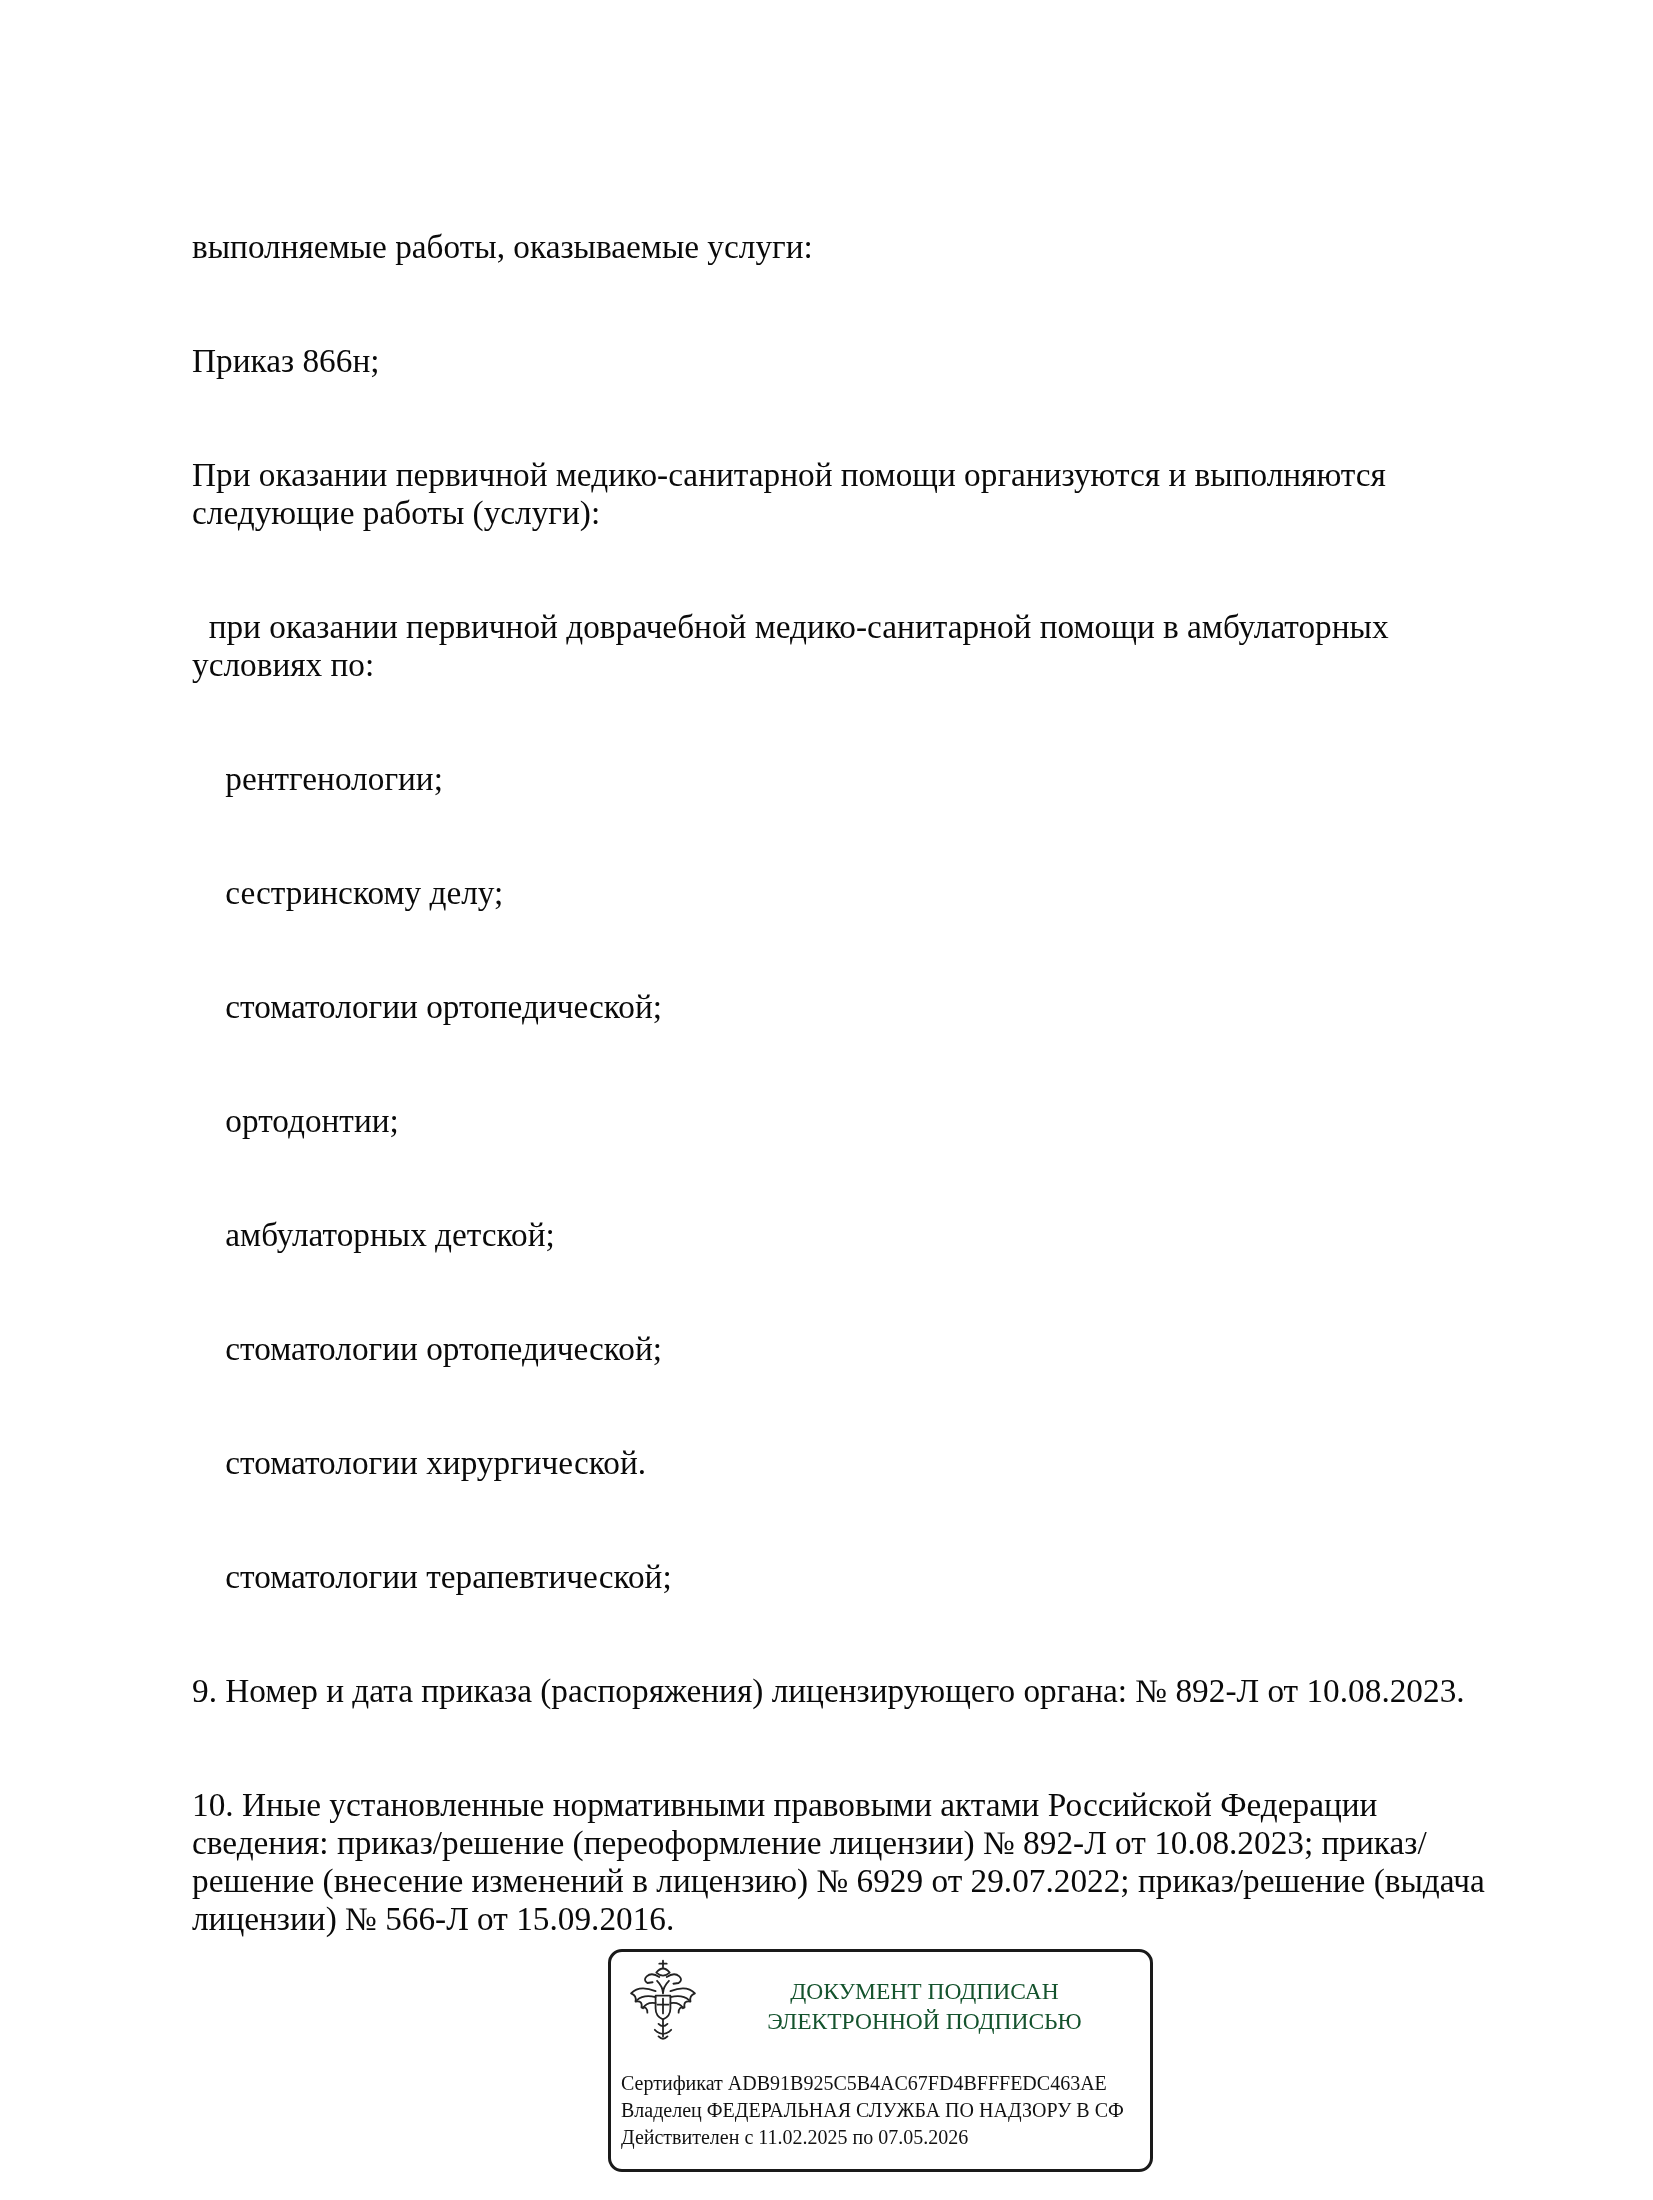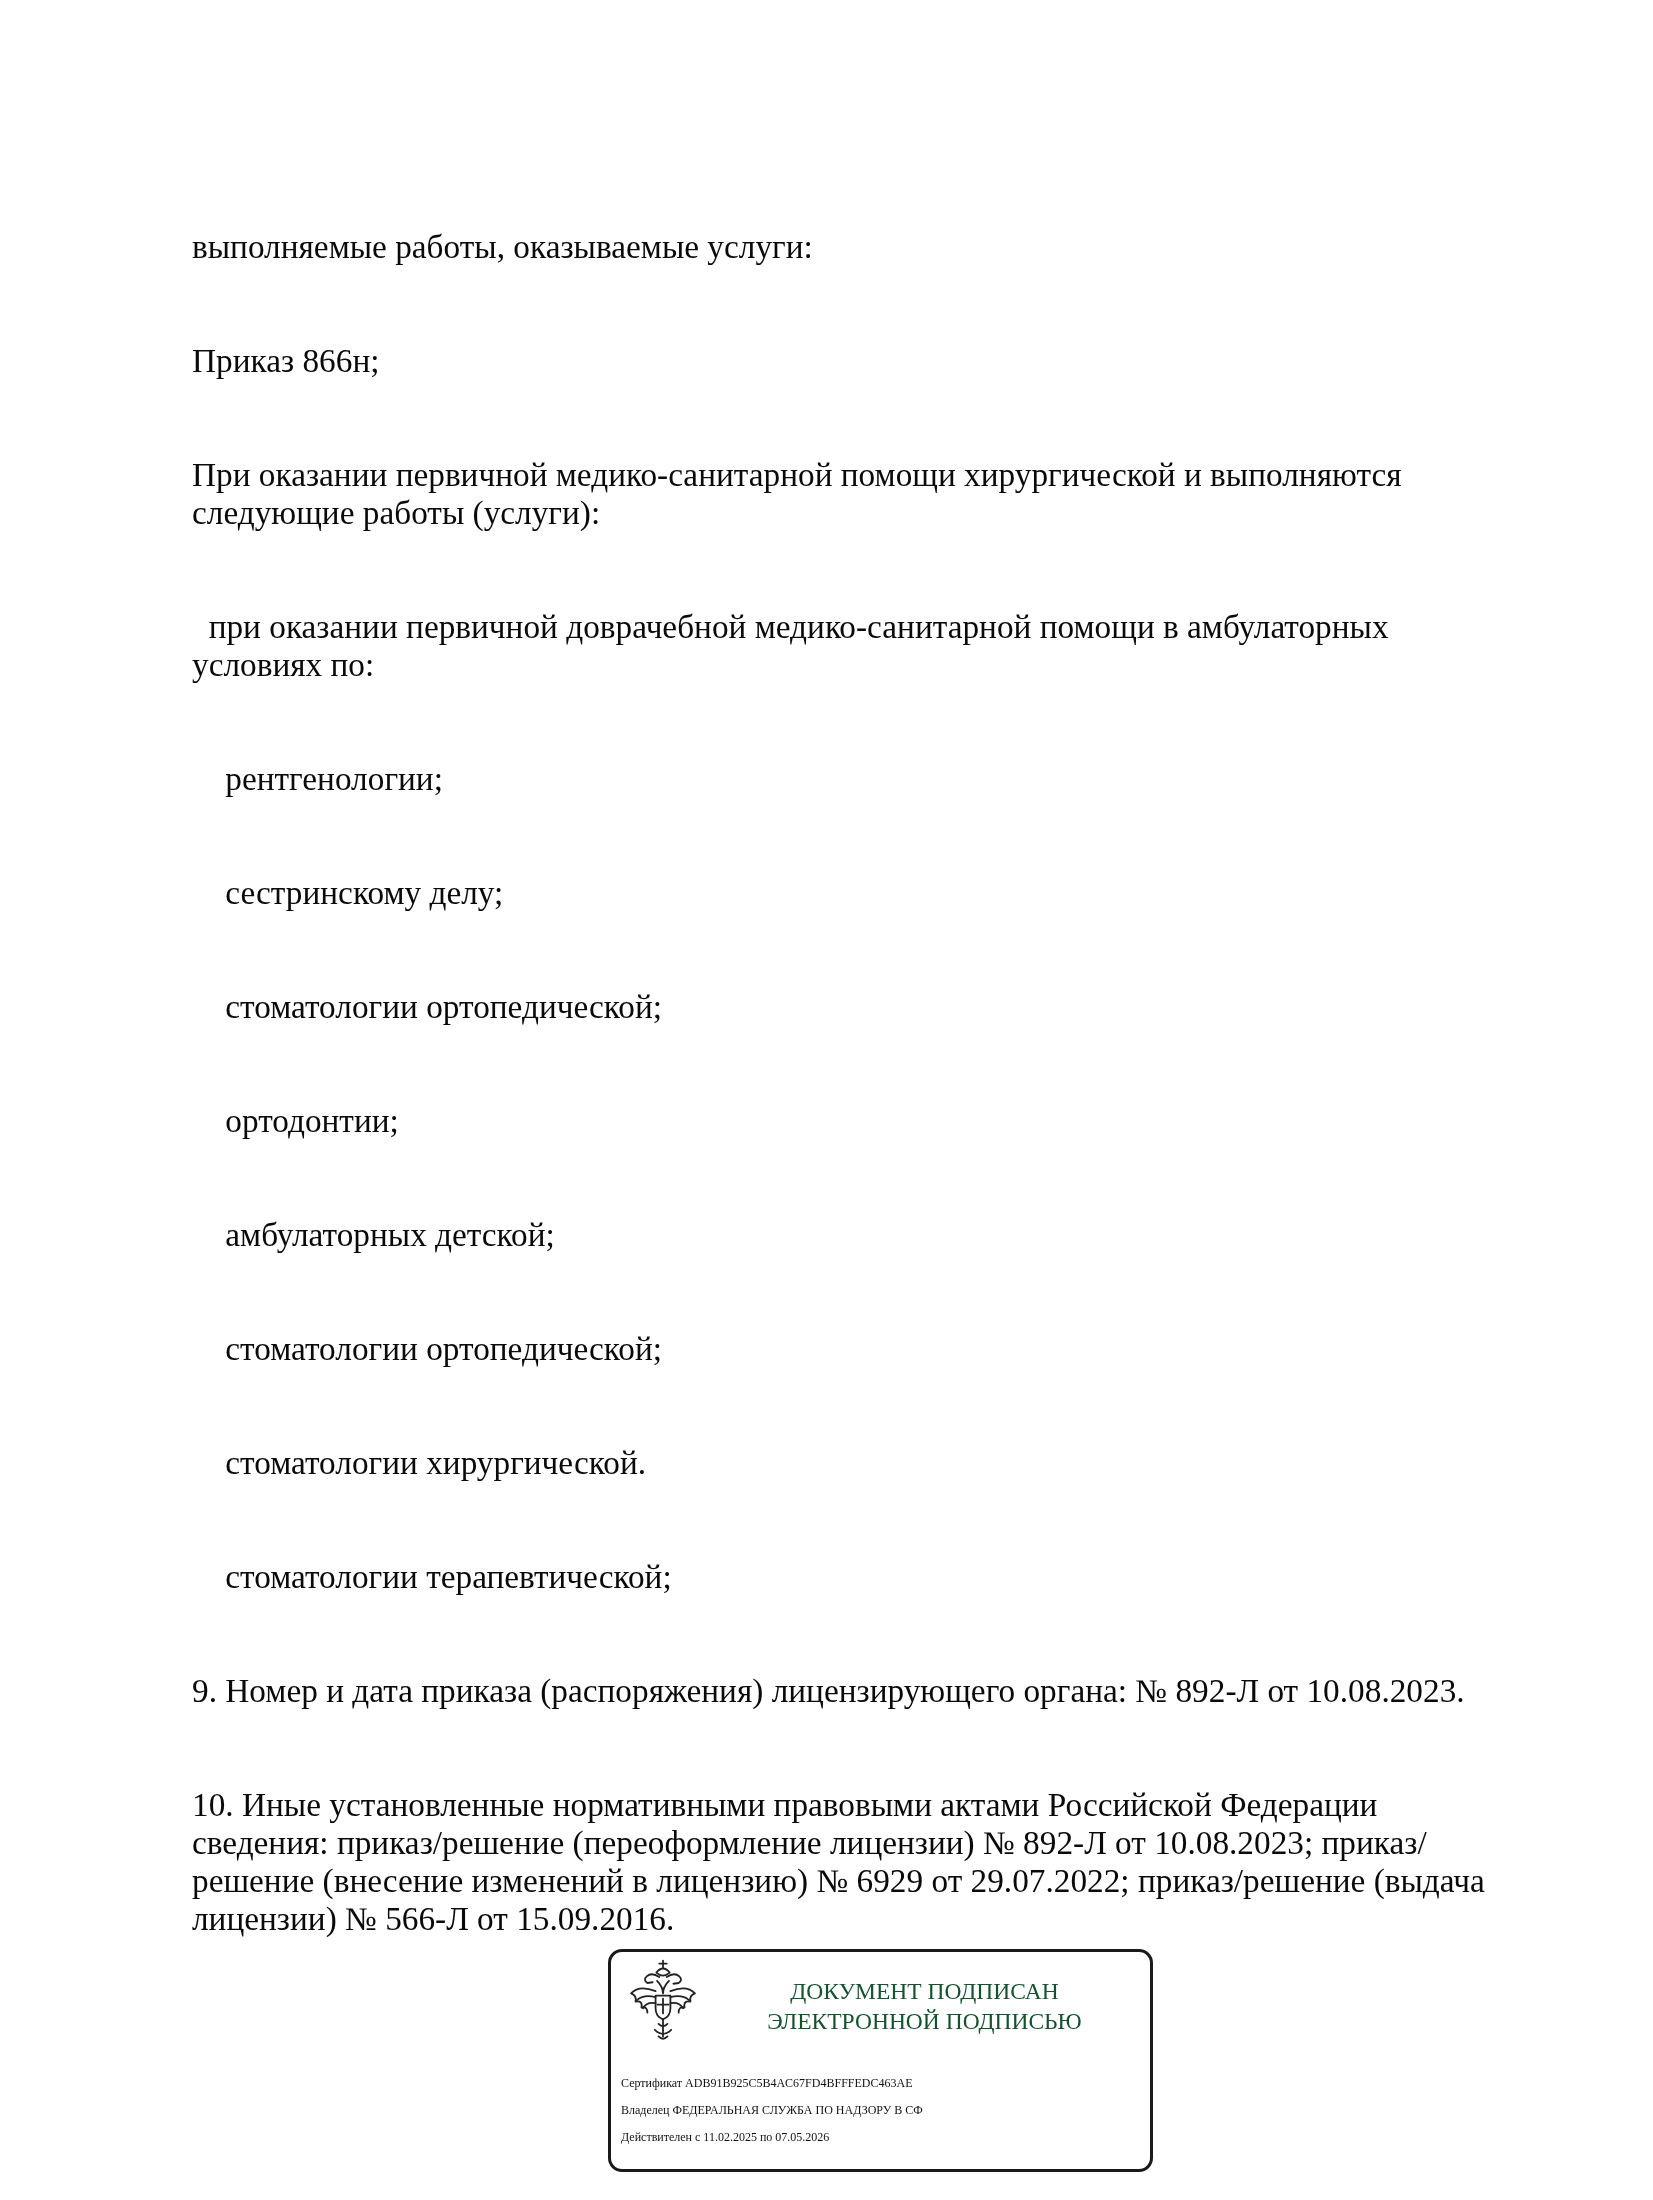--- a/index.html
+++ b/index.html
@@ -54,38 +54,38 @@
     font-size: 23.5px;
     line-height: 30px;
     color: #14532d;
     white-space: nowrap;
   }
   .stamp-info {
     position: absolute;
     left: 10px;
     right: 0;
     top: 118px;
-    font-size: 12px;
+    font-size: 20px;
     line-height: 27px;
     color: #111111;
     white-space: nowrap;
     overflow: hidden;
   }
   .stamp-info .row { overflow: hidden; }
   .owner-value { font-weight: normal; }
 </style>
 </head>
 <body>
 
 <div class="page">
 
   <div class="content">
     <p class="para">выполняемые работы, оказываемые услуги:</p>
     <p class="para">Приказ 866н;</p>
-    <p class="para">При оказании первичной медико-санитарной помощи хирургической и выполняются следующие работы (услуги):</p>
+    <p class="para">При оказании первичной медико-санитарной помощи организуются и выполняются следующие работы (услуги):</p>
     <p class="para">  при оказании первичной доврачебной медико-санитарной помощи в амбулаторных условиях по:</p>
     <p class="para">    рентгенологии;</p>
     <p class="para">    сестринскому делу;</p>
     <p class="para">    стоматологии ортопедической;</p>
     <p class="para">    ортодонтии;</p>
     <p class="para">    амбулаторных детской;</p>
     <p class="para">    стоматологии ортопедической;</p>
     <p class="para">    стоматологии хирургической.</p>
     <p class="para">    стоматологии терапевтической;</p>
     <p class="para gap-before">9. Номер и дата приказа (распоряжения) лицензирующего органа: № 892-Л от 10.08.2023.</p>

